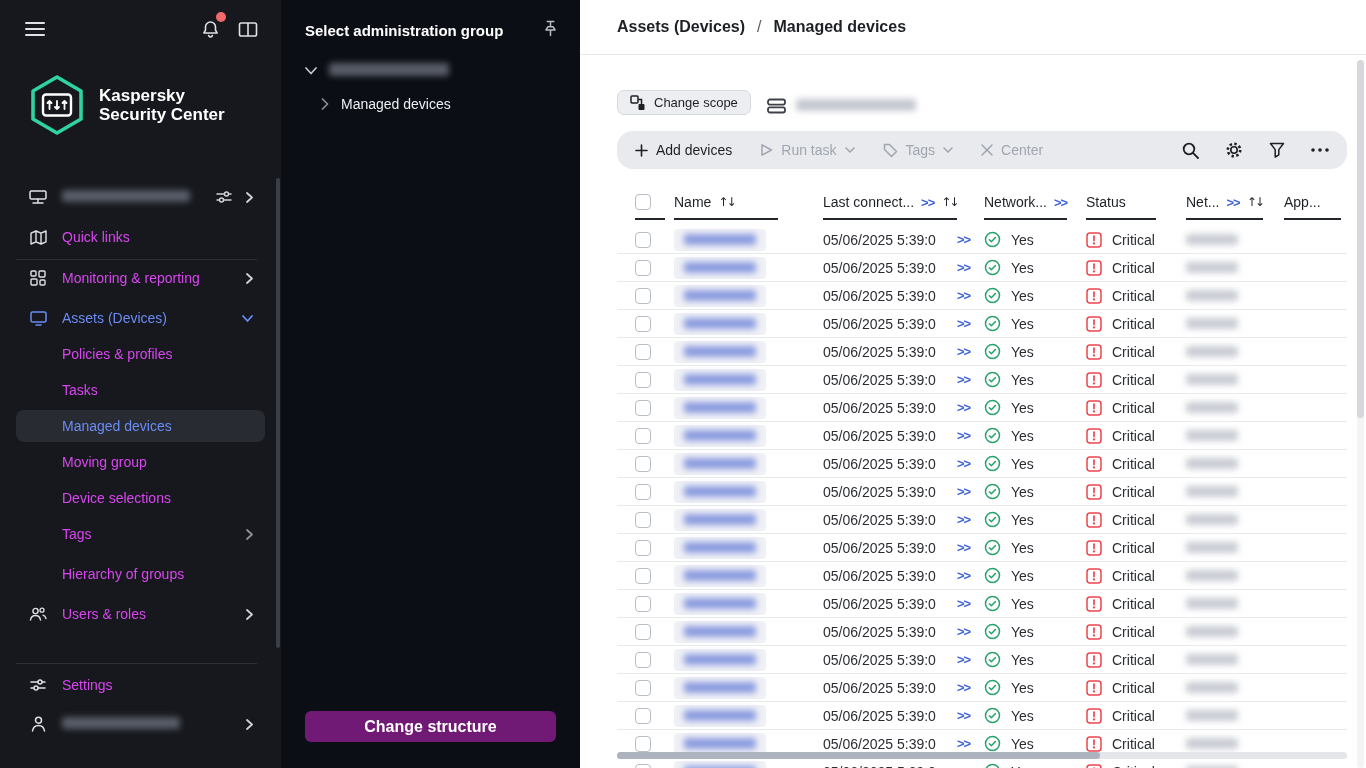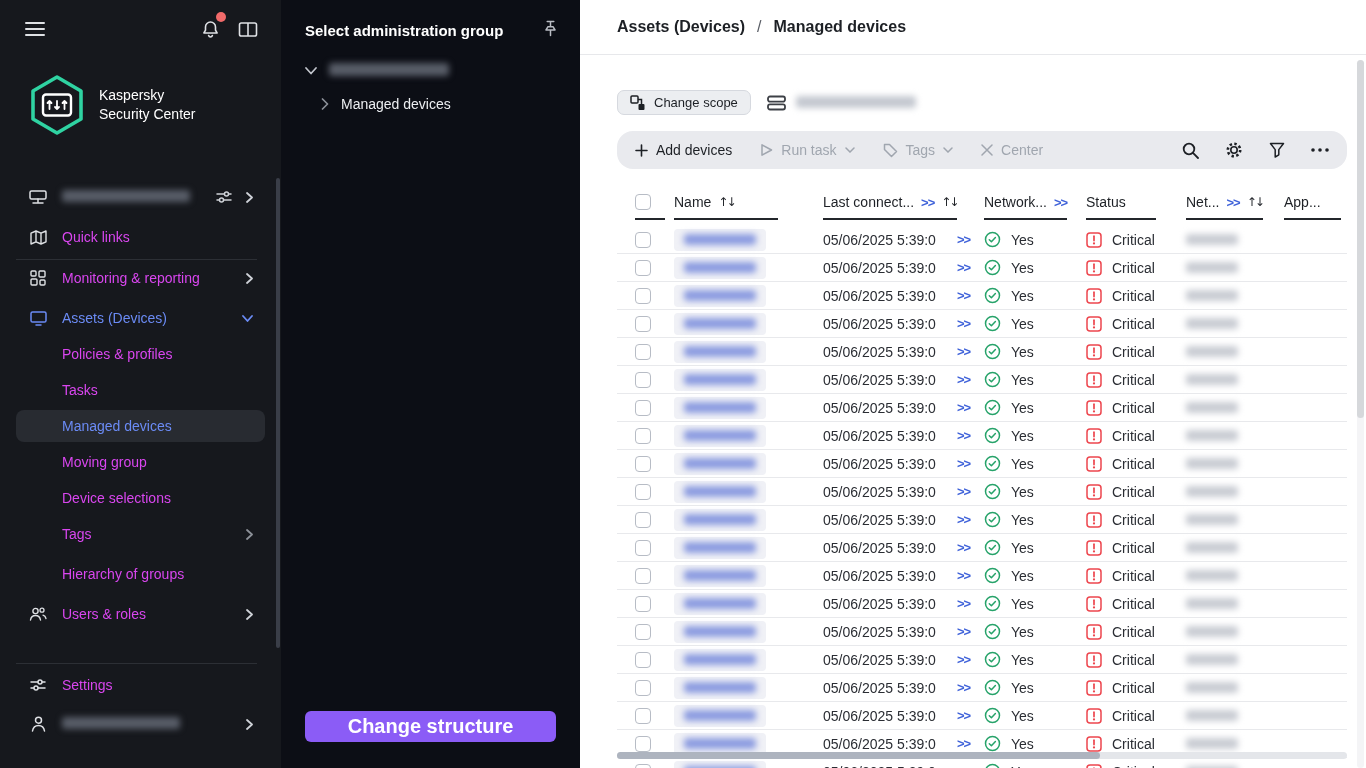--- a/index.html
+++ b/index.html
@@ -8,21 +8,21 @@
   .app { display:flex; width:1366px; height:768px; }
 
   
   .sidebar { position:relative; width:281px; height:768px; background:#16181d; color:#e9eaec; flex:none; }
   .sb-top { position:absolute; top:0; left:0; right:0; height:58px; display:flex; align-items:center; padding:0 20px 0 22px; }
   .sb-top .spacer { flex:1; }
   .icon-btn { display:inline-flex; align-items:center; justify-content:center; width:26px; height:26px; color:#dfe1e5; cursor:pointer; position:relative; }
   .icon-btn + .icon-btn { margin-left:12px; }
   .notif-dot { position:absolute; top:-4px; right:-3px; width:10px; height:10px; border-radius:50%; background:#f16a6a; }
   .logo-row { position:absolute; top:74px; left:28px; display:flex; align-items:center; gap:13px; }
-  .logo-title { font-size:14px; font-weight:400; line-height:19px; color:#fff; }
+  .logo-title { font-size:17px; font-weight:700; line-height:19px; color:#fff; }
   .nav { position:absolute; top:178px; left:0; right:0; bottom:0; font-size:14px; }
   .nav-item { position:absolute; left:16px; right:16px; height:32px; display:flex; align-items:center; gap:14px; padding:0 12px; color:#d946ef; cursor:pointer; border-radius:8px; }
   .nav-item .lbl { flex:1; white-space:nowrap; }
   .nav-item .ico { width:20px; display:flex; justify-content:center; color:#dfe1e5; }
   .nav-item.sub { padding-left:46px; }
   .nav-item.active-parent { color:#6b8bf5; } .nav-item.active-parent .ico { color:#6b8bf5; }
   .nav-item.selected { background:#282b31; color:#6b8bf5; }
   .nav-divider { position:absolute; left:16px; right:24px; height:1px; background:#2c2f35; }
   .chev { color:#cfd2d8; flex:none; display:flex; }
   .chev.dim { color:#8c9098; }
@@ -30,29 +30,29 @@
   .redact { display:inline-block; border-radius:3px; filter:blur(3px); }
   .redact.dark { background:#585d68; height:12px; }
   .redact.light { background:#c4c8d0; height:12px; }
 
   
   .group-panel { position:relative; width:299px; height:768px; background:#0c0e15; color:#eceef1; flex:none; }
   .gp-title { position:absolute; top:22px; left:24px; font-size:15px; font-weight:700; color:#fff; }
   .gp-pin { position:absolute; top:20px; right:22px; color:#b9bcc3; cursor:pointer; }
   .gp-tree-row1 { position:absolute; top:62px; left:24px; display:flex; align-items:center; gap:12px; cursor:pointer; }
   .gp-tree-row2 { position:absolute; top:96px; left:40px; display:flex; align-items:center; gap:12px; cursor:pointer; font-size:14px; }
-  .gp-btn { position:absolute; left:24px; right:24px; bottom:26px; height:31px; background:#8b5cf6; color:#fff; font-size:20px; font-weight:700; border:none; border-radius:6px; display:flex; align-items:center; justify-content:center; cursor:pointer; font-family:inherit; }
+  .gp-btn { position:absolute; left:24px; right:24px; bottom:26px; height:31px; background:#701a75; color:#fff; font-size:16px; font-weight:700; border:none; border-radius:6px; display:flex; align-items:center; justify-content:center; cursor:pointer; font-family:inherit; }
 
   
   .main { position:relative; flex:1; height:768px; background:#fff; color:#1d2025; overflow:hidden; }
   .breadcrumb-bar { position:absolute; top:0; left:0; right:0; height:55px; border-bottom:1px solid #e7e8eb; display:flex; align-items:center; padding-left:37px; gap:12px; font-size:16px; font-weight:700; }
   .breadcrumb-bar .sep { color:#5a5e66; font-weight:400; }
   .bc-link { cursor:pointer; }
 
-  .scope-row { position:absolute; top:90px; left:37px; display:flex; align-items:center; gap:16px; }
+  .scope-row { position:absolute; top:90px; left:37px; display:flex; align-items:flex-end; gap:16px; }
   .scope-btn { display:inline-flex; align-items:center; gap:8px; height:25px; padding:0 12px; background:#eceef1; border:1px solid #d6d9df; border-radius:7px; font-size:13px; color:#1d2025; cursor:pointer; font-family:inherit; }
   .server-chip { display:inline-flex; align-items:center; gap:10px; color:#3d4046; }
 
   .toolbar { position:absolute; top:131px; left:37px; width:730px; height:38px; background:#e9eaee; border-radius:16px; display:flex; align-items:center; padding:0 18px; font-size:14px; }
   .tb-item { display:inline-flex; align-items:center; gap:8px; cursor:pointer; color:#1d2025; }
   .tb-item.disabled { color:#a0a6af; cursor:default; }
   .tb-item + .tb-item { margin-left:28px; }
   .tb-icons { margin-left:auto; display:flex; align-items:center; gap:26px; }
   .tb-ico { display:inline-flex; color:#1d2025; cursor:pointer; }
 

